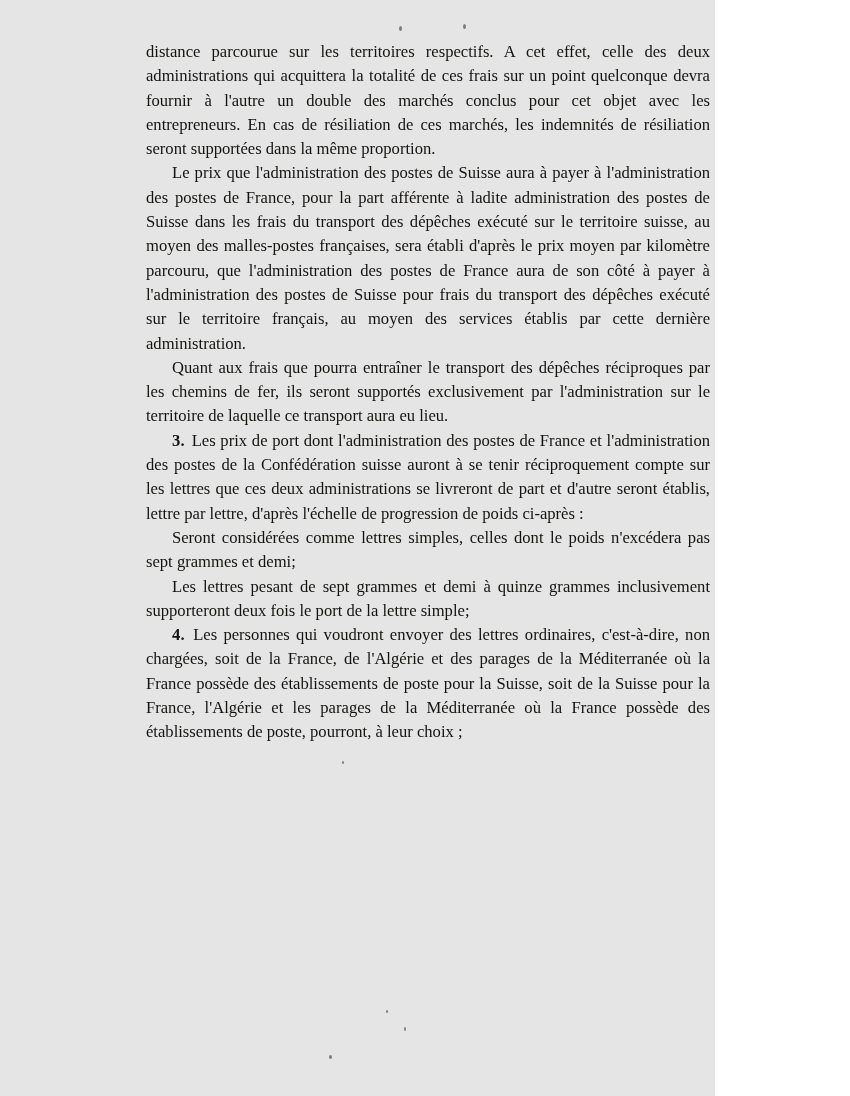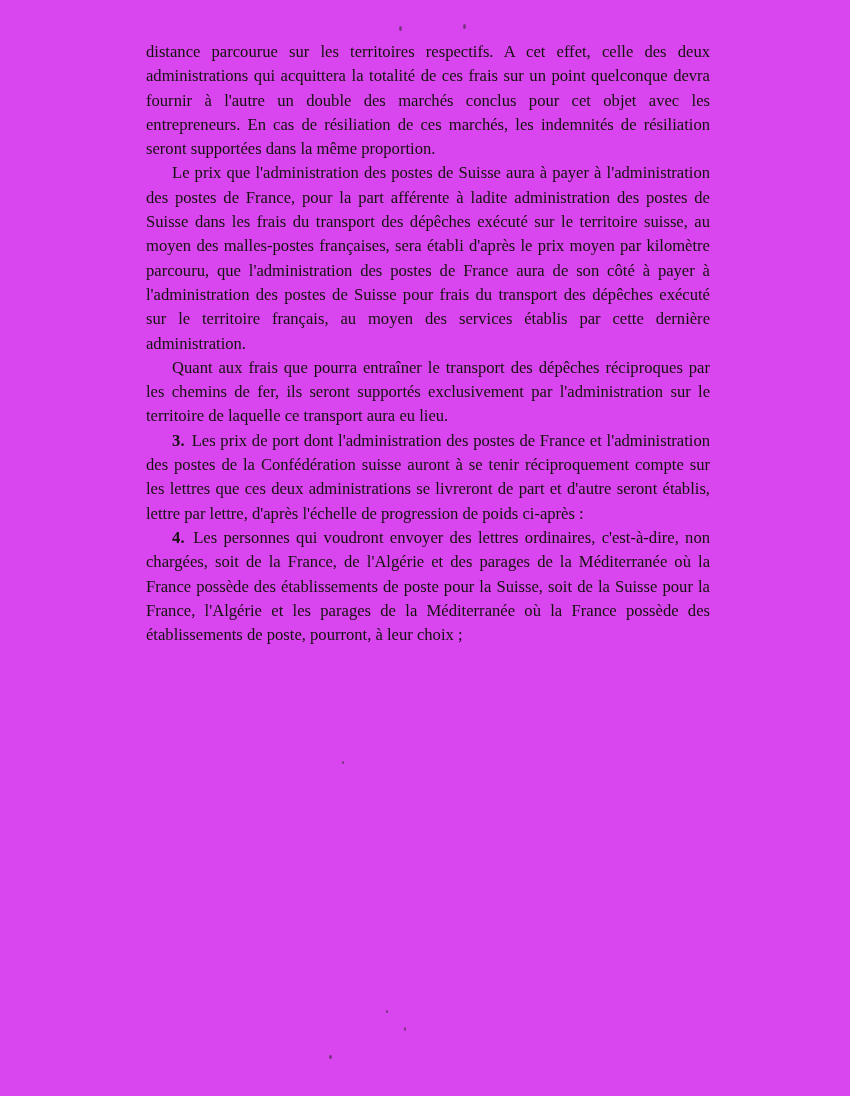--- a/index.html
+++ b/index.html
@@ -2,23 +2,23 @@
 <html><head>
 <meta charset="utf-8">
 <style>
   html, body {
     margin: 0;
     padding: 0;
     background: #ffffff;
   }
   .page {
     position: relative;
-    width: 850px;
+    width: 715px;
     height: 1096px;
-    background: #d946ef;
+    background: #e5e5e5;
     overflow: hidden;
   }
   .textblock {
     position: absolute;
     left: 146px;
     top: 40px;
     width: 564px;
     font-family: "Liberation Serif", "DejaVu Serif", serif;
     font-size: 16.6px;
     line-height: 24.3px;
@@ -68,21 +68,27 @@
     </p>
 
     <p class="para">
       <span>Quant aux frais que pourra entraîner le transport des dépêches réciproques par les chemins de fer, ils seront supportés exclusivement par l'administration sur le territoire de laquelle ce transport aura eu lieu.</span>
     </p>
 
     <p class="para">
       <span class="artnum">3.</span><span class="afternum"> </span><span>Les prix de port dont l'administration des postes de France et l'administration des postes de la Confédération suisse auront à se tenir réciproquement compte sur les lettres que ces deux administrations se livreront de part et d'autre seront établis, lettre par lettre, d'après l'échelle de progression de poids ci-après :</span>
     </p>
 
+    <p class="para">
+      <span>Seront considérées comme lettres simples, celles dont le poids n'excédera pas sept grammes et demi;</span>
+    </p>
 
+    <p class="para">
+      <span>Les lettres pesant de sept grammes et demi à quinze grammes inclusivement supporteront deux fois le port de la lettre simple;</span>
+    </p>
 
 
     <p class="para">
       <span class="artnum">4.</span><span class="afternum"> </span><span>Les personnes qui voudront envoyer des lettres ordinaires, c'est-à-dire, non chargées, soit de la France, de l'Algérie et des parages de la Méditerranée où la France possède des établissements de poste pour la Suisse, soit de la Suisse pour la France, l'Algérie et les parages de la Méditerranée où la France possède des établissements de poste, pourront, à leur choix ;</span>
     </p>
 
   </div>
 
   <span class="speck" style="left:399px;top:26px;width:3px;height:5px;"></span>
   <span class="speck" style="left:463px;top:24px;width:3px;height:5px;"></span>

